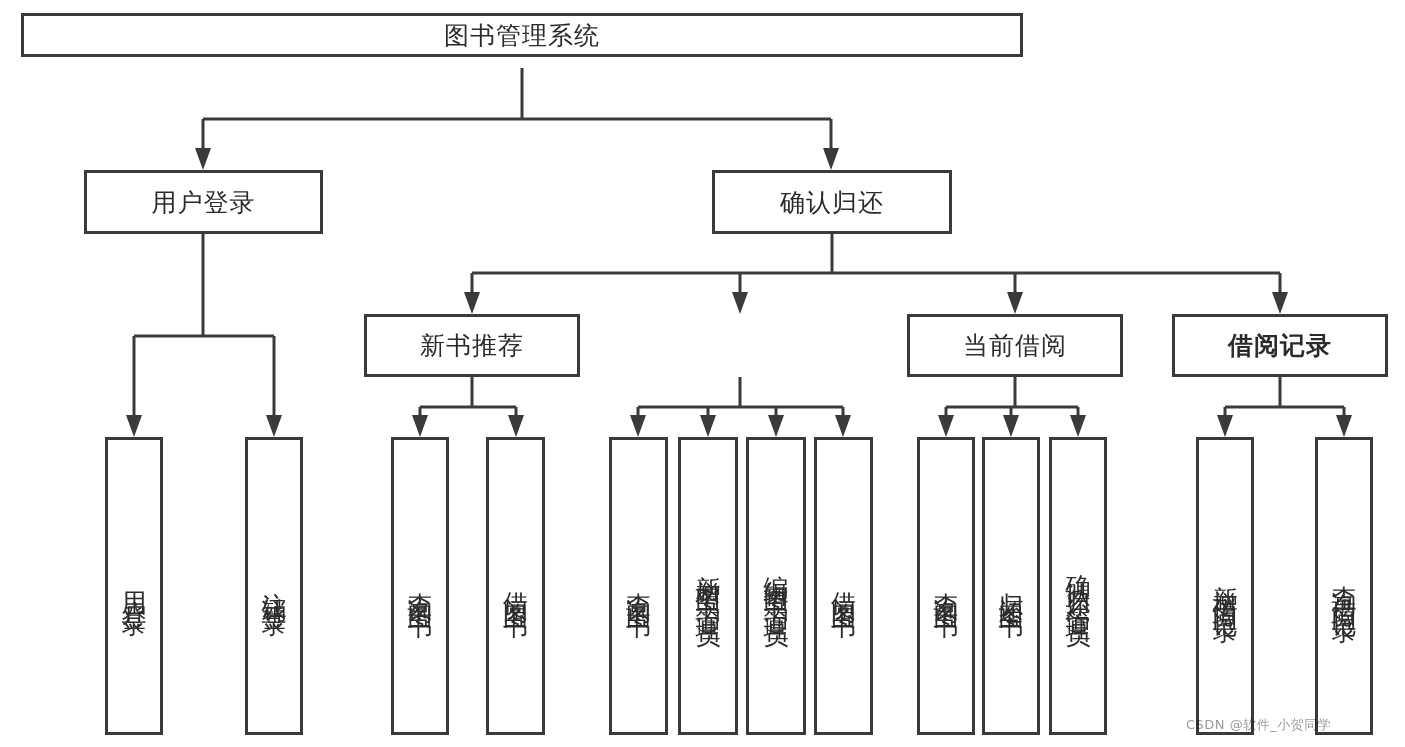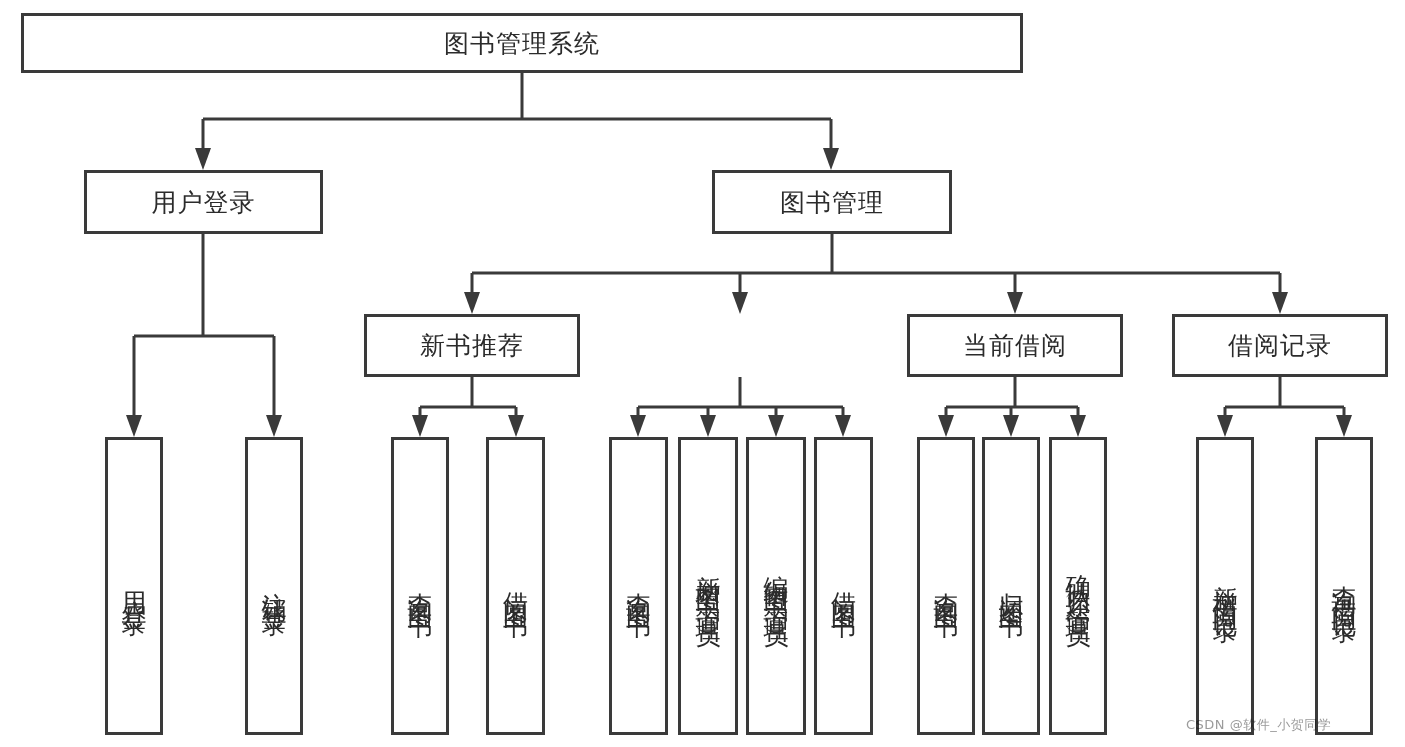--- a/index.html
+++ b/index.html
@@ -82,38 +82,38 @@
       <polygon points="768,415 784,415 776,437"></polygon>
       <polygon points="835,415 851,415 843,437"></polygon>
       <polygon points="938,415 954,415 946,437"></polygon>
       <polygon points="1003,415 1019,415 1011,437"></polygon>
       <polygon points="1070,415 1086,415 1078,437"></polygon>
       <polygon points="1217,415 1233,415 1225,437"></polygon>
       <polygon points="1336,415 1352,415 1344,437"></polygon>
     </g>
   </svg>
 
-  <div class="node h" style="left:21px; top:13px; width:1002px; height:60px;">
+  <div class="node h" style="left:21px; top:13px; width:1002px; height:44px;">
     <span>图书管理系统</span>
   </div>
 
   <div class="node h" style="left:84px; top:170px; width:239px; height:64px;">
     <span>用户登录</span>
   </div>
   <div class="node h" style="left:712px; top:170px; width:240px; height:64px;">
-    <span>图书管理</span>
+    <span>确认归还</span>
   </div>
 
   <div class="node h" style="left:364px; top:314px; width:216px; height:63px;font-family:Liberation Serif, serif;">
     <span>新书推荐</span>
   </div>
   <div class="node h" style="left:907px; top:314px; width:216px; height:63px;">
     <span>当前借阅</span>
   </div>
-  <div class="node h" style="left:1172px; top:314px; width:216px; height:63px;">
+  <div class="node h" style="left:1172px; top:314px; width:216px; height:63px;font-weight:bold;">
     <span>借阅记录</span>
   </div>
 
   <div class="node v" style="left:105px; top:437px; width:58px; height:298px;">
     <span>用户登录</span>
   </div>
   <div class="node v" style="left:245px; top:437px; width:58px; height:298px;">
     <span>注销登录</span>
   </div>
 

